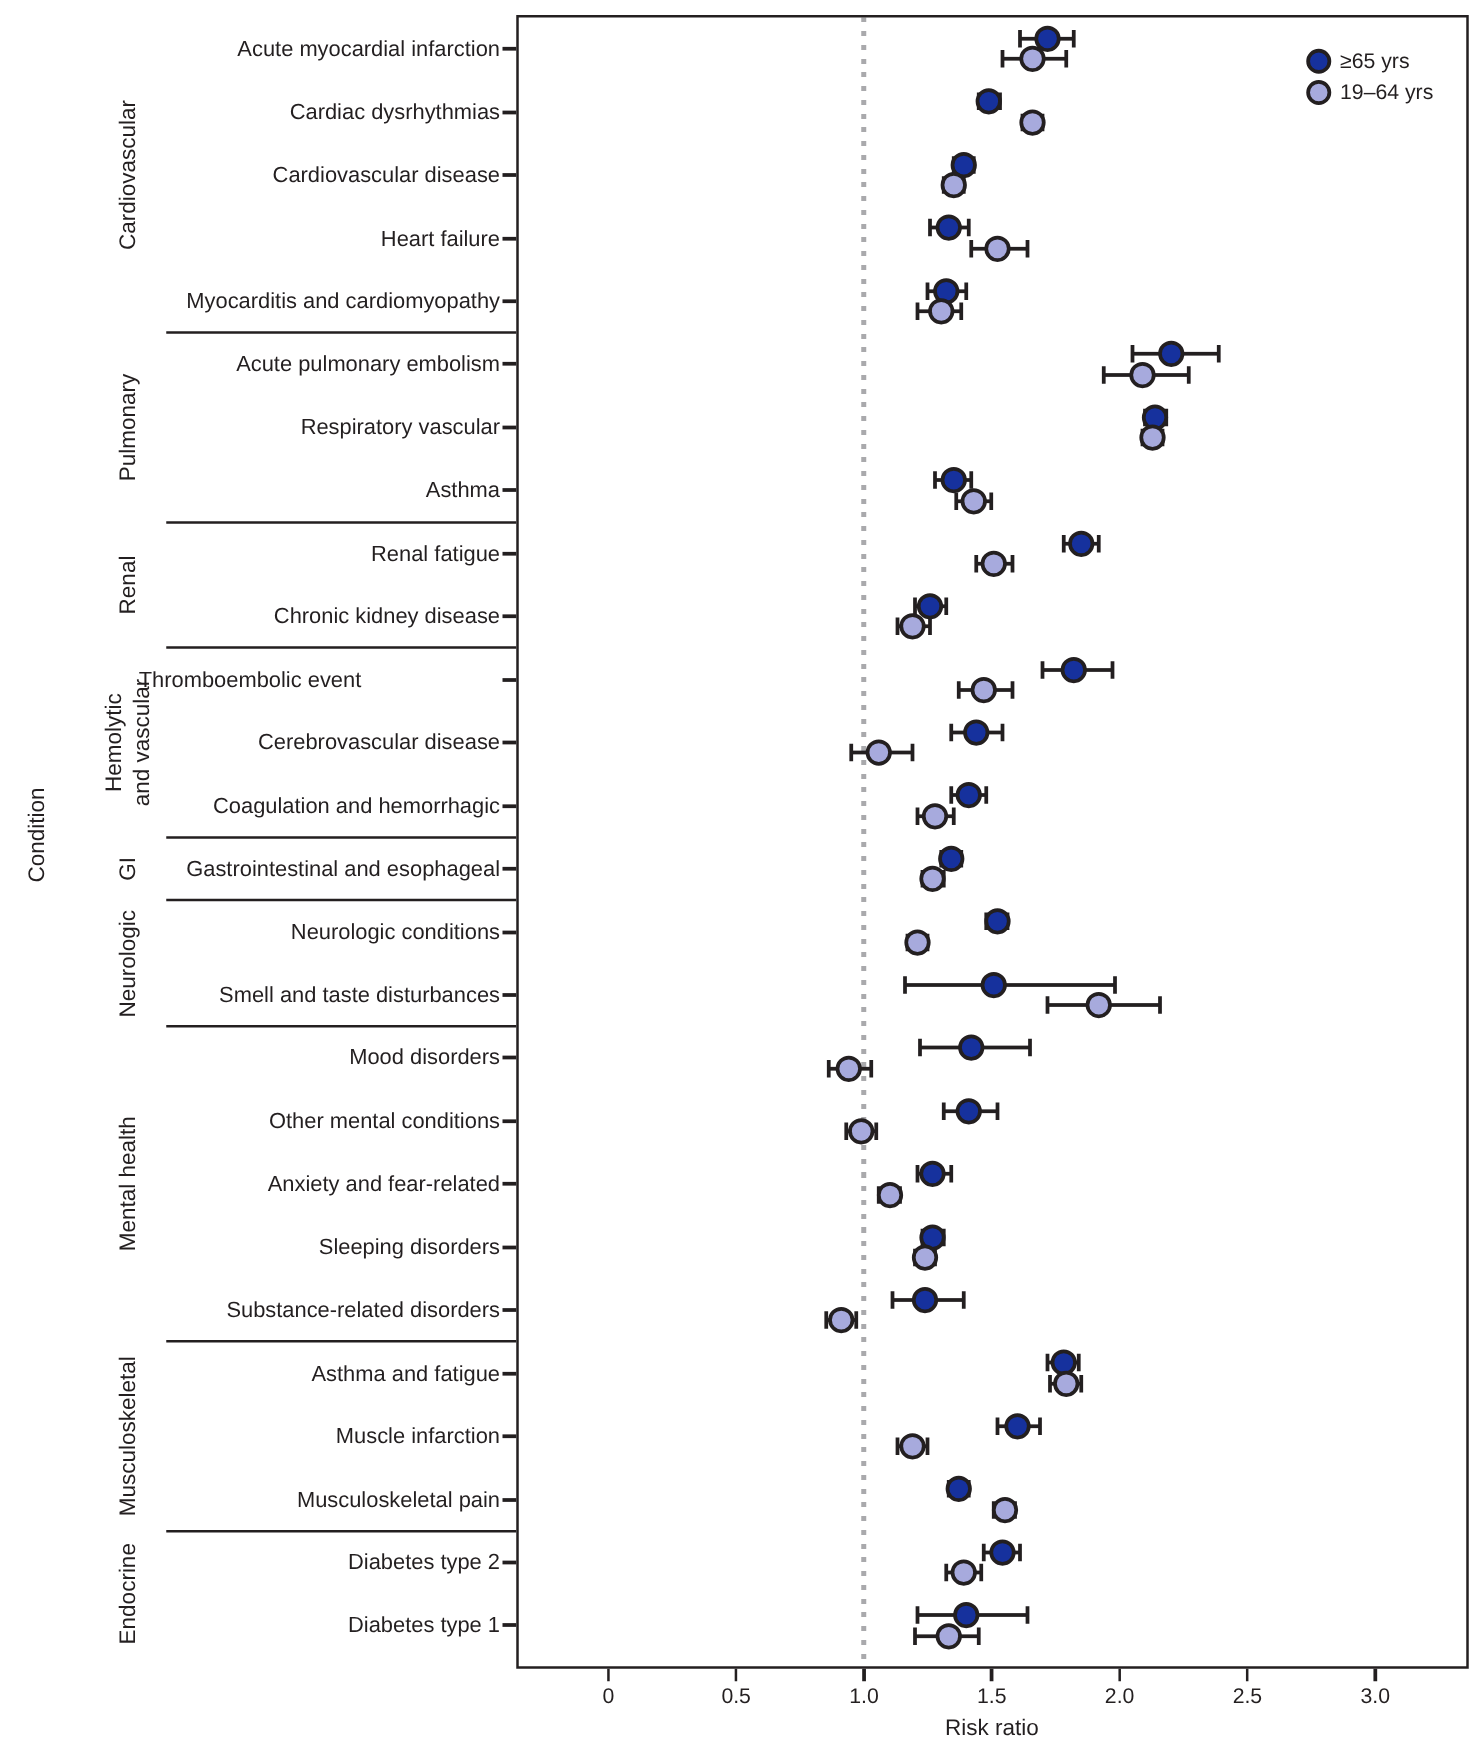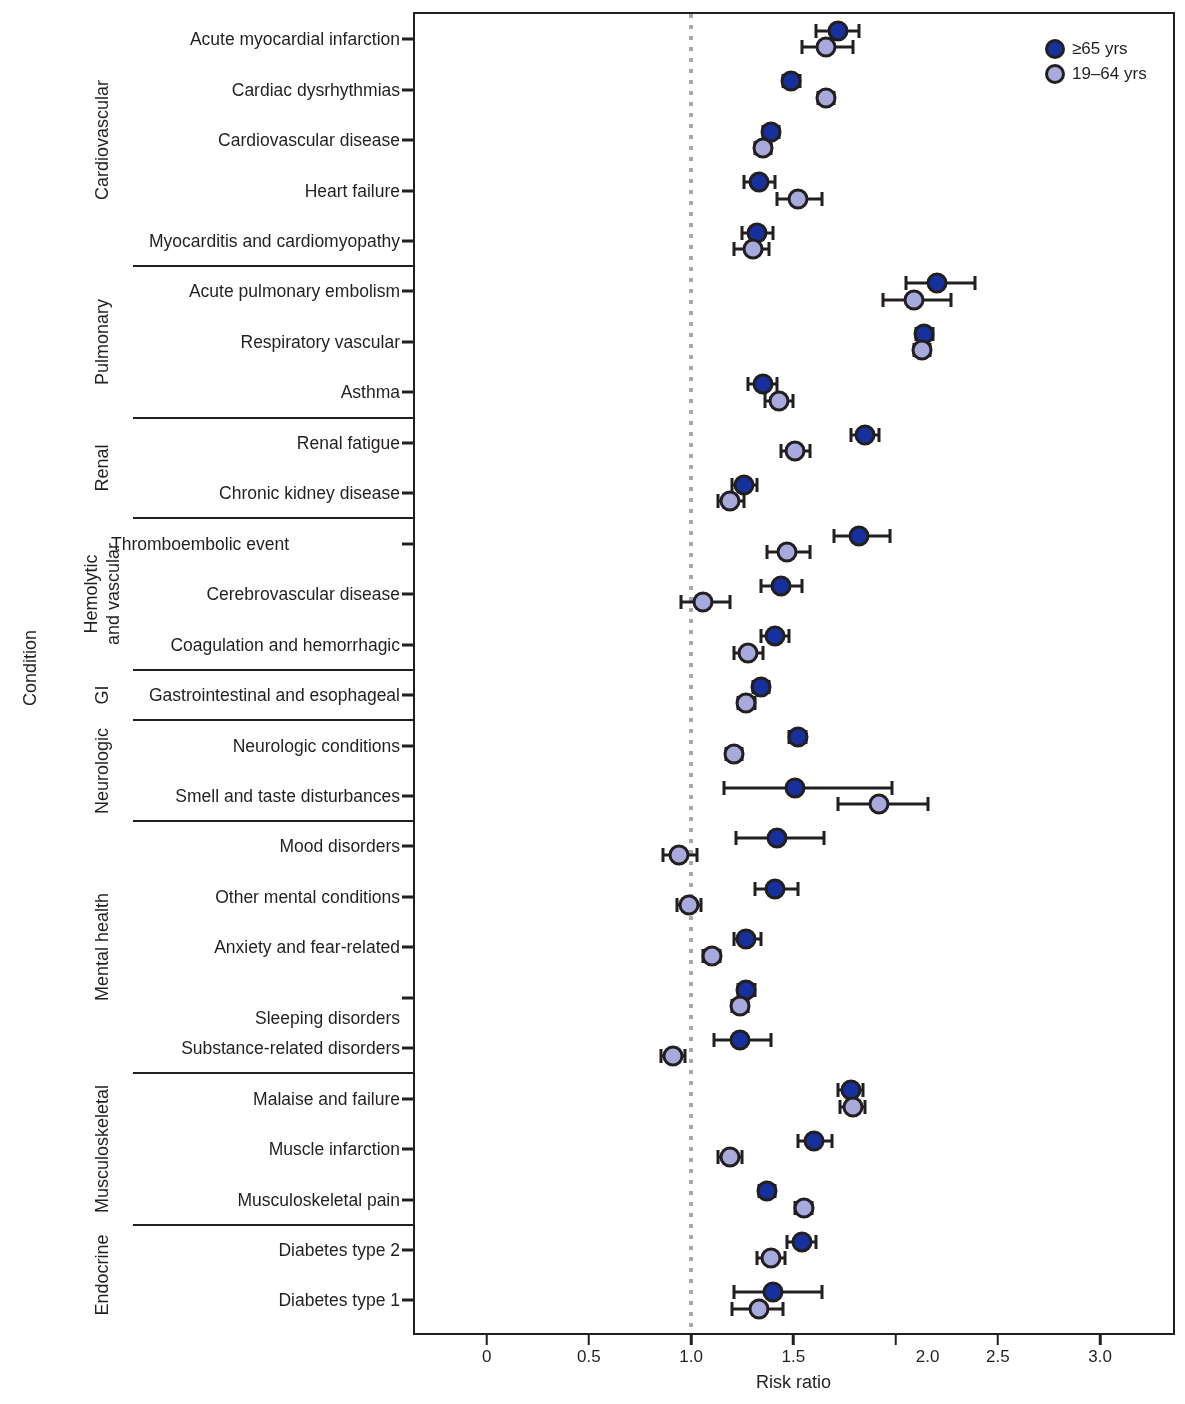--- a/index.html
+++ b/index.html
@@ -105,27 +105,27 @@
       <div class="cond-label" style="top: 795.95px;">Smell and taste disturbances</div>
       <div class="ytick" style="top: 795.95px;"></div>
       <div class="group-label" style="left: 103px; top: 770.725px;">Neurologic</div>
       <div class="sep-line" style="top: 719.275px;"></div>
       <div class="cond-label" style="top: 846.4px;">Mood disorders</div>
       <div class="ytick" style="top: 846.4px;"></div>
       <div class="cond-label" style="top: 896.85px;">Other mental conditions</div>
       <div class="ytick" style="top: 896.85px;"></div>
       <div class="cond-label" style="top: 947.3px;">Anxiety and fear-related</div>
       <div class="ytick" style="top: 947.3px;"></div>
-      <div class="cond-label" style="top: 997.75px; margin-top: 20px;">Sleeping disorders</div>
+      <div class="cond-label" style="top: 997.75px;">Sleeping disorders</div>
       <div class="ytick" style="top: 997.75px;"></div>
       <div class="cond-label" style="top: 1048.2px;">Substance-related disorders</div>
       <div class="ytick" style="top: 1048.2px;"></div>
       <div class="group-label" style="left: 103px; top: 947.3px;">Mental health</div>
       <div class="sep-line" style="top: 820.175px;"></div>
-      <div class="cond-label" style="top: 1098.65px;">Malaise and failure</div>
+      <div class="cond-label" style="top: 1098.65px;">Asthma and fatigue</div>
       <div class="ytick" style="top: 1098.65px;"></div>
       <div class="cond-label" style="top: 1149.1px;">Muscle infarction</div>
       <div class="ytick" style="top: 1149.1px;"></div>
       <div class="cond-label" style="top: 1199.55px;">Musculoskeletal pain</div>
       <div class="ytick" style="top: 1199.55px;"></div>
       <div class="group-label" style="left: 103px; top: 1149.1px;">Musculoskeletal</div>
       <div class="sep-line" style="top: 1072.42px;"></div>
       <div class="cond-label" style="top: 1250px;">Diabetes type 2</div>
       <div class="ytick" style="top: 1250px;"></div>
       <div class="cond-label" style="top: 1300.45px;">Diabetes type 1</div>
@@ -363,21 +363,21 @@
   <div id="xaxis">
       <div class="xtick-line" style="left: 486.7px;"></div>
       <div class="xtick-label" style="left: 486.7px;">0</div>
       <div class="xtick-line" style="left: 588.95px;"></div>
       <div class="xtick-label" style="left: 588.95px;">0.5</div>
       <div class="xtick-line" style="left: 691.2px;"></div>
       <div class="xtick-label" style="left: 691.2px;">1.0</div>
       <div class="xtick-line" style="left: 793.45px;"></div>
       <div class="xtick-label" style="left: 793.45px;">1.5</div>
       <div class="xtick-line" style="left: 895.7px;"></div>
-      <div class="xtick-label" style="left: 895.7px; margin-left: 32px;">2.0</div>
+      <div class="xtick-label" style="left: 895.7px;">2.0</div>
       <div class="xtick-line" style="left: 997.95px;"></div>
       <div class="xtick-label" style="left: 997.95px;">2.5</div>
       <div class="xtick-line" style="left: 1100.2px;"></div>
       <div class="xtick-label" style="left: 1100.2px;">3.0</div>
     </div>
 
   <div class="x-axis-title" id="xtitle" style="left: 793.45px;">Risk ratio</div>
 
 </div>
 

